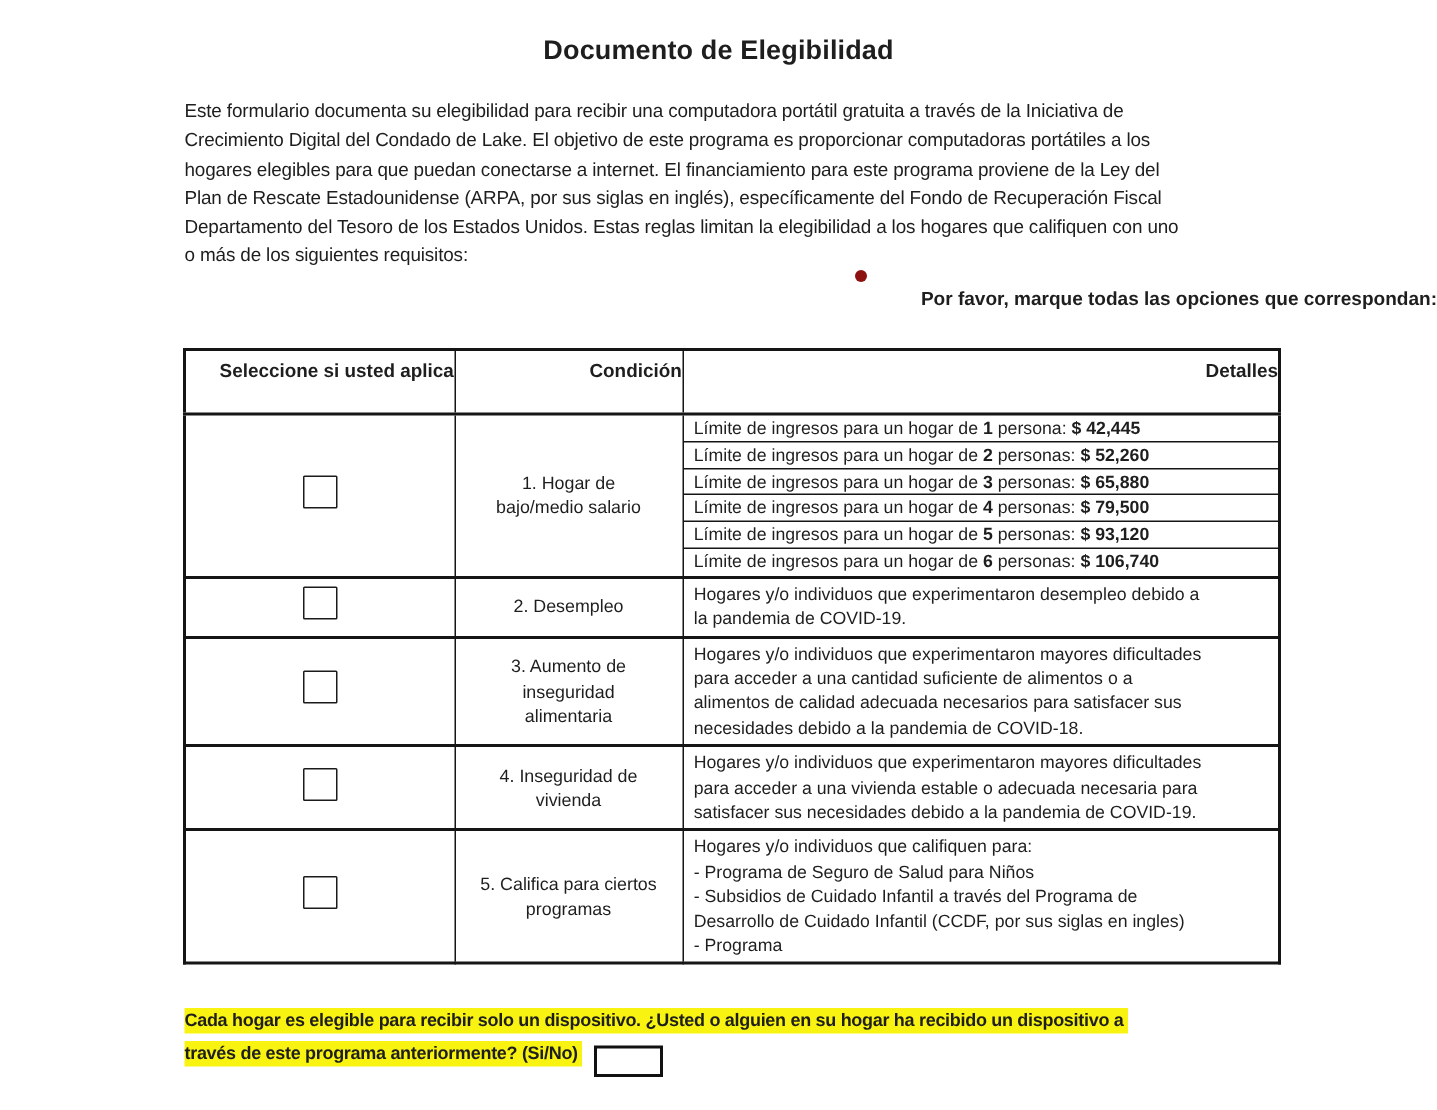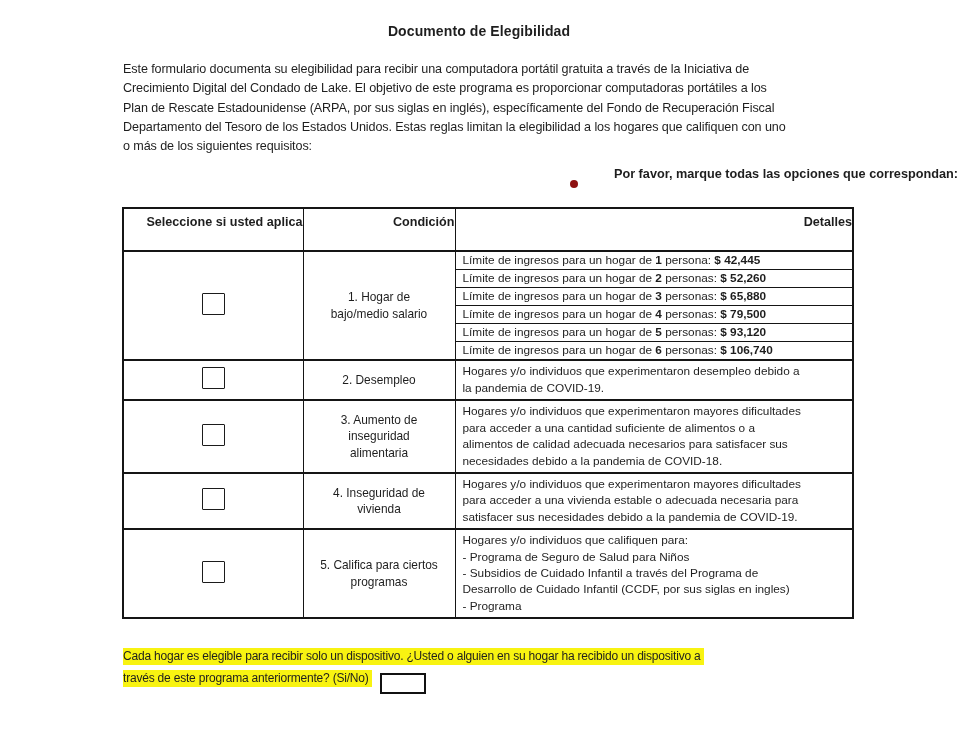--- a/index.html
+++ b/index.html
@@ -1,53 +1,54 @@
 <!DOCTYPE html>
 <html style="--highlight: #f8f311; --red-dot: #8e1111;"><head>
 <meta charset="utf-8">
 <style>
   html,body{margin:0;padding:0}
   body{
     width:958px;height:740px;position:relative;overflow:hidden;
     background:#ffffff;color:#1e1e1e;
     font-family:"Liberation Sans", sans-serif;
   }
-  .title{margin:0;padding-top:23px;text-align:center;font-size:14px;font-weight:700;letter-spacing:.1px}
+  .title{margin:0;padding-top:23px;text-align:center;font-size:18px;font-weight:700;letter-spacing:.1px}
   .intro{margin:21px 0 0 123px;font-size:12.6px;line-height:19.3px;letter-spacing:-.1px}
   .intro .line{white-space:nowrap}
   .red-dot{position:absolute;left:570px;top:180px;width:8px;height:8px;border-radius:50%;background:var(--red-dot,#8e1111)}
   .instruction{margin-top:11px;text-align:right;font-size:12.7px;font-weight:700}
 
   .elig-table{margin:26px 0 0 122px;border-collapse:collapse;table-layout:fixed;width:730px;border:2px solid #151515}
   .elig-table th,.elig-table td{border:1.5px solid #151515;padding:0}
   .r-header th{height:36px;vertical-align:top;padding-top:5px;font-size:12.6px;font-weight:700;text-align:right;line-height:17px}
   .row td{border-top-width:2px}
   .r1{height:109px}.r2{height:36px}.r3{height:67px}.r4{height:54px}.r5{height:84px}
 
   .cell-select{text-align:center;vertical-align:middle}
   .cb{-webkit-appearance:none;appearance:none;width:23px;height:22px;border:1.5px solid #1b1b1b;background:#fff;margin:0;cursor:pointer;border-radius:1px}
   .cell-cond{vertical-align:middle;text-align:center;font-weight:400;font-size:11.9px;line-height:16.5px}
   .cell-det{vertical-align:top;font-size:11.8px}
   .income-line{height:16.9px;line-height:17.2px;padding-left:7px;border-bottom:1.2px solid #151515;white-space:nowrap}
   .income-line:last-child{border-bottom:0}
   .detail-text{padding:2px 7px 3px;line-height:16.4px}
   .detail-text .dline{white-space:nowrap}
 
-  .footer{margin:27px 0 0 123px;font-weight:400;font-size:12px;line-height:21.5px;letter-spacing:-.2px}
+  .footer{margin:27px 0 0 123px;font-weight:700;font-size:12px;line-height:21.5px;letter-spacing:-.2px}
   .hl{background:var(--highlight,#f8f311);padding:1px 3px 2px 0}
   .answer-box{display:inline-block;box-sizing:border-box;width:46px;height:21px;border:2px solid #111;background:#fff;margin-left:8px;vertical-align:-5px;padding:0;font:inherit}
 </style>
 </head>
 <body>
 
 <h1 class="title">Documento de Elegibilidad</h1>
 
 <div class="intro">
   <div class="line">Este formulario documenta su elegibilidad para recibir una computadora portátil gratuita a través de la Iniciativa de</div>
   <div class="line">Crecimiento Digital del Condado de Lake. El objetivo de este programa es proporcionar computadoras portátiles a los</div>
+  <div class="line">hogares elegibles para que puedan conectarse a internet. El financiamiento para este programa proviene de la Ley del</div>
   <div class="line">Plan de Rescate Estadounidense (ARPA, por sus siglas en inglés), específicamente del Fondo de Recuperación Fiscal</div>
   <div class="line">Departamento del Tesoro de los Estados Unidos. Estas reglas limitan la elegibilidad a los hogares que califiquen con uno</div>
   <div class="line">o más de los siguientes requisitos:</div>
 </div>
 
 <div class="red-dot"></div>
 
 <div class="instruction">Por favor, marque todas las opciones que correspondan:</div>
 
 <table class="elig-table">

